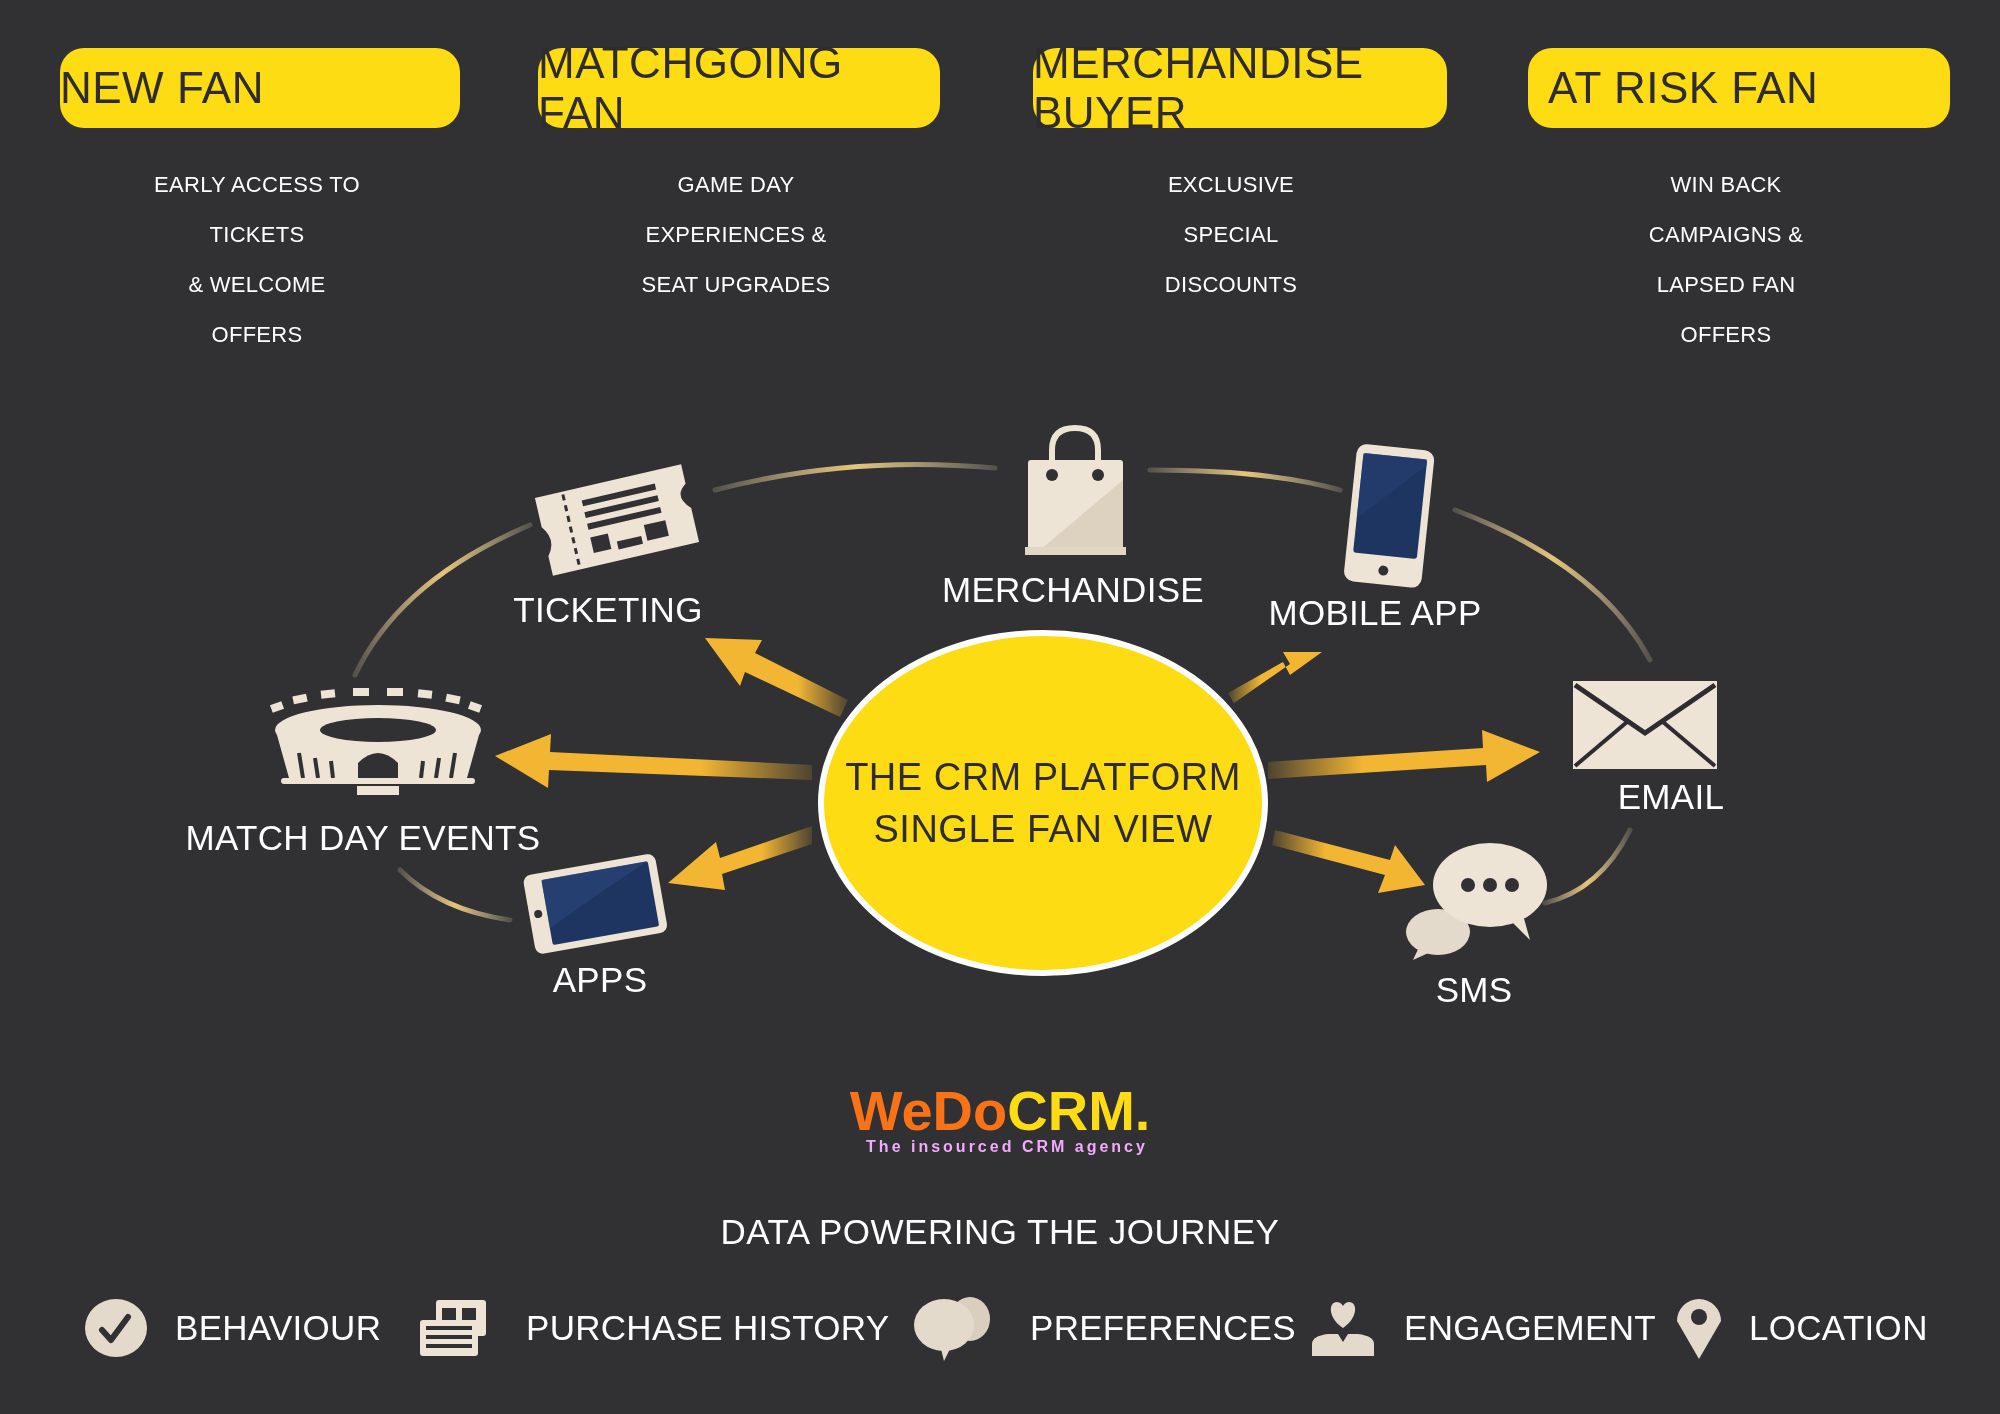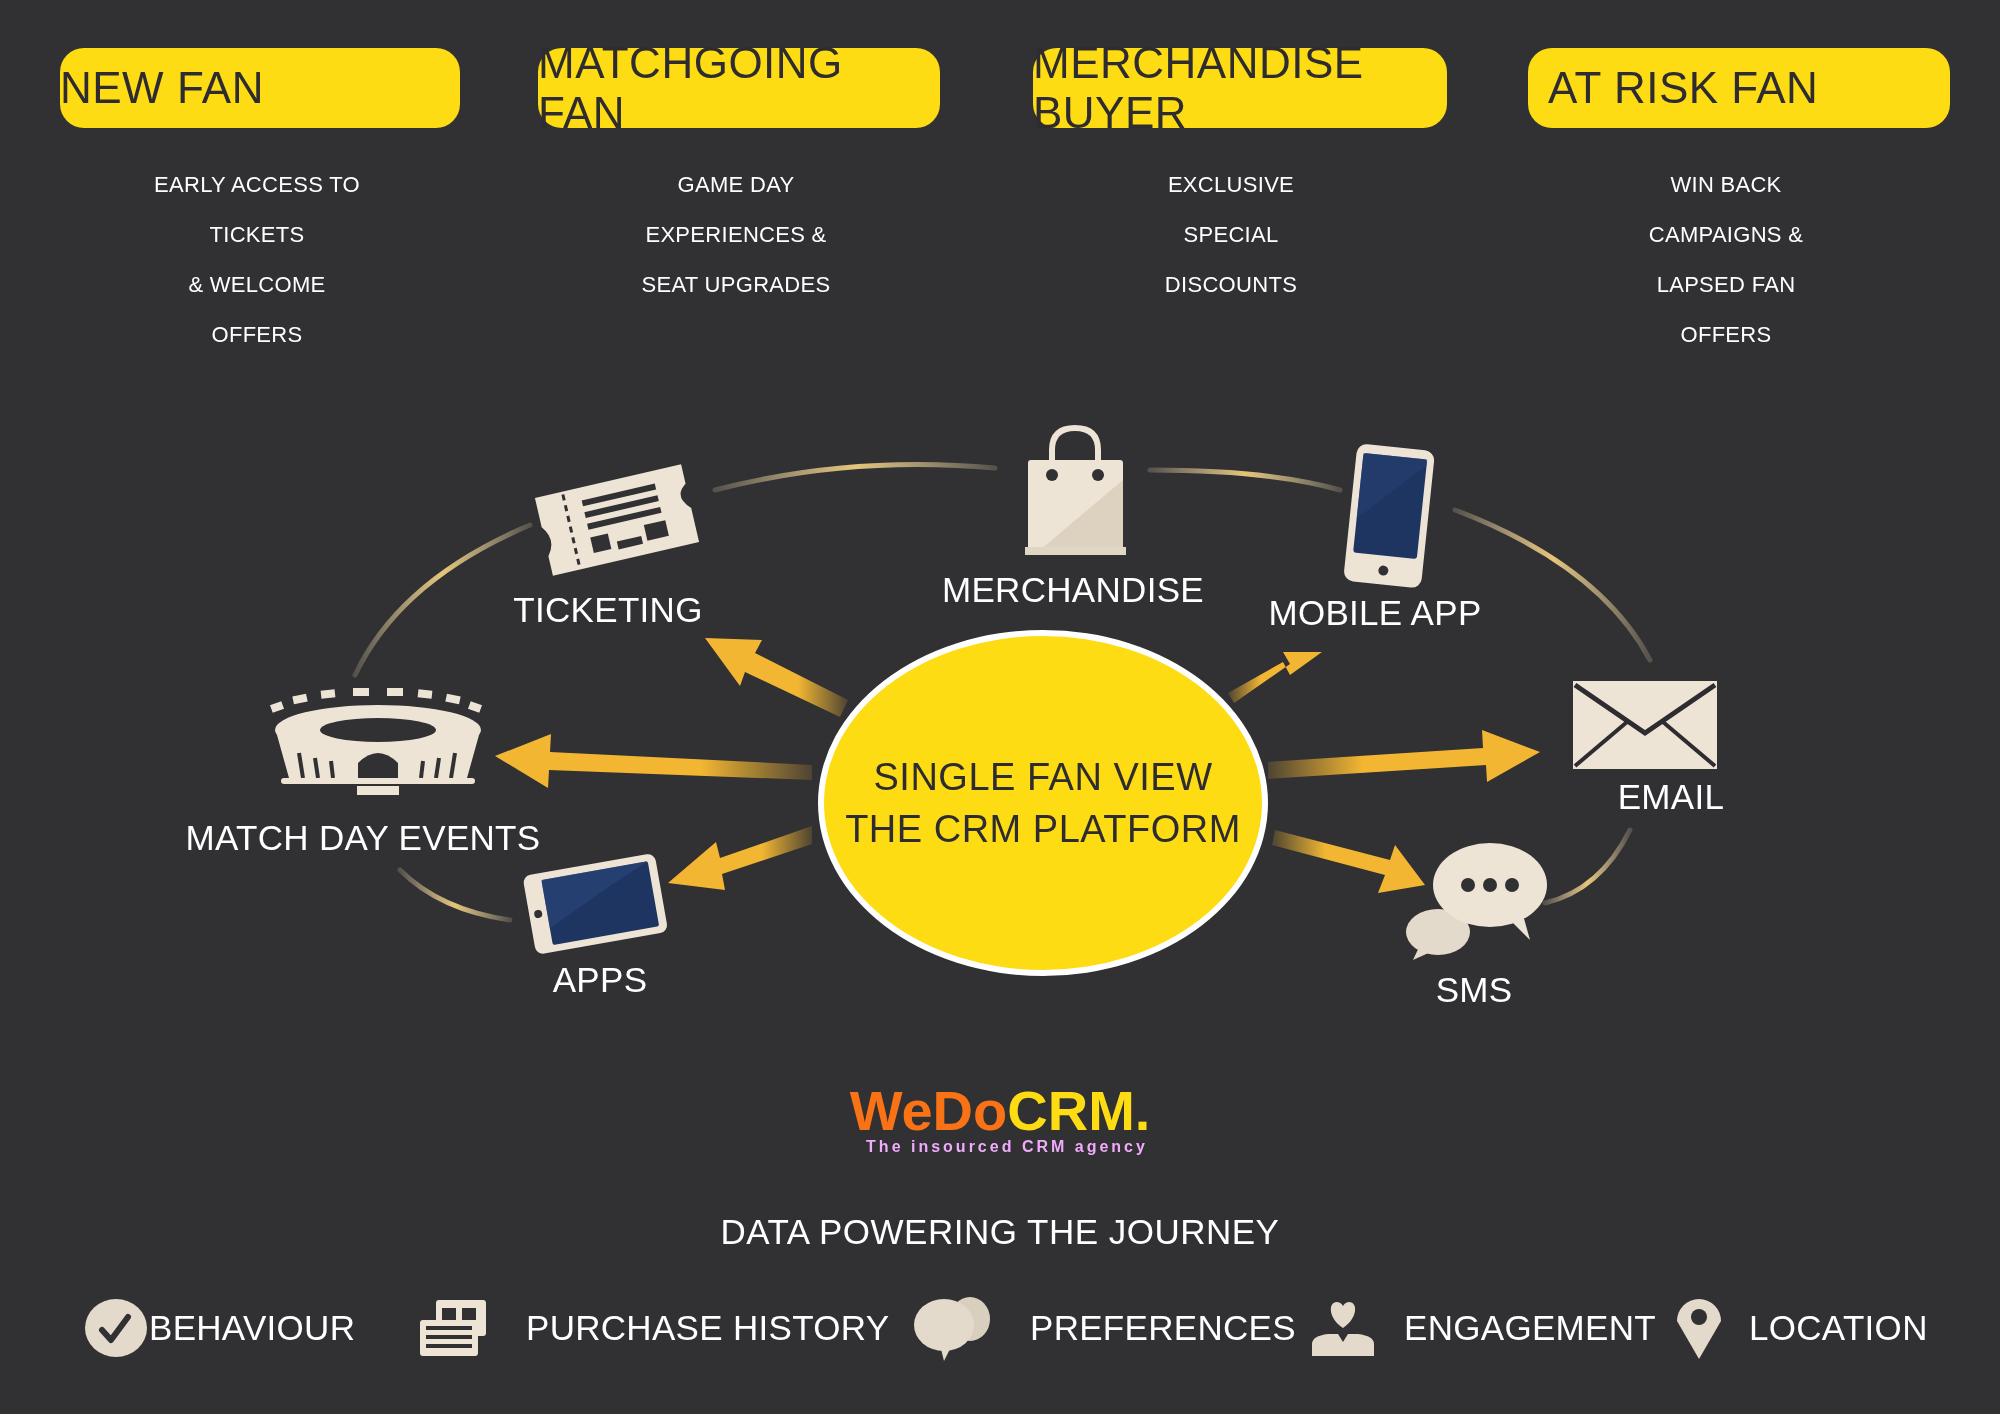--- a/index.html
+++ b/index.html
@@ -196,38 +196,38 @@
     <line x1="176" y1="75" x2="173" y2="95"></line>
       <line x1="192" y1="70" x2="188" y2="95"></line>
   </g>
   <path d="M 95 95 L 95 80 Q 115 60 135 80 L 135 95 Z" fill="#313033"></path>
   <rect x="18" y="95" width="194" height="6" rx="3" fill="#ede4d6"></rect>
   <rect x="94" y="103" width="42" height="9" fill="#ede4d6"></rect>
 </svg>
 <div class="node-label" style="left:363px;top:818px;">MATCH DAY EVENTS</div>
 
 <div class="hub">
+  <div>THE CRM PLATFORM</div>
   <div>SINGLE FAN VIEW</div>
-  <div>THE CRM PLATFORM</div>
 </div>
 
 <div class="logo">
   <div class="logo-main"><span class="w">WeDo</span><span class="y">CRM.</span></div>
   <div class="logo-sub">The insourced CRM agency</div>
 </div>
 
 <div class="data-title">DATA POWERING THE JOURNEY</div>
 
 <div class="data-row">
   <div class="data-item" style="left:83px;">
     <svg width="66" height="66" viewBox="0 0 66 66">
       <ellipse cx="33" cy="33" rx="31" ry="29" fill="#e4dacb"></ellipse>
       <polyline points="19,35 28,45 45,22" fill="none" stroke="#313033" stroke-width="6" stroke-linecap="round" stroke-linejoin="round"></polyline>
     </svg>
-    <span class="lbl" style="">BEHAVIOUR</span>
+    <span class="lbl" style="margin-left:26px;">BEHAVIOUR</span>
   </div>
   <div class="data-item" style="left:418px;">
     <svg width="72" height="60" viewBox="0 0 72 60">
       <rect x="18" y="2" width="50" height="36" rx="3" fill="#ede4d6"></rect>
       <rect x="24" y="10" width="14" height="12" fill="#313033"></rect>
       <rect x="44" y="10" width="14" height="12" fill="#313033"></rect>
       <rect x="2" y="22" width="58" height="36" rx="3" fill="#ede4d6"></rect>
       <rect x="8" y="28" width="46" height="4" fill="#313033"></rect>
       <rect x="8" y="37" width="46" height="4" fill="#313033"></rect>
       <rect x="8" y="46" width="46" height="4" fill="#313033"></rect>

